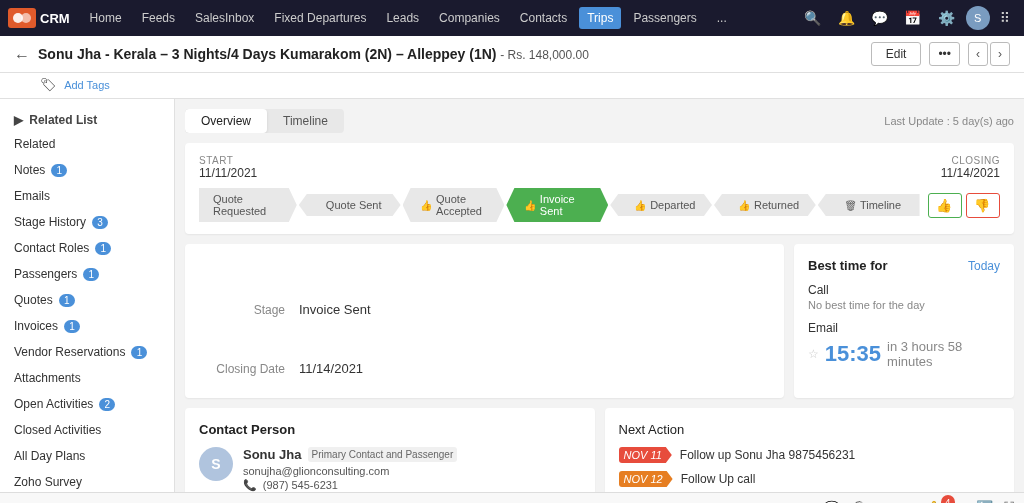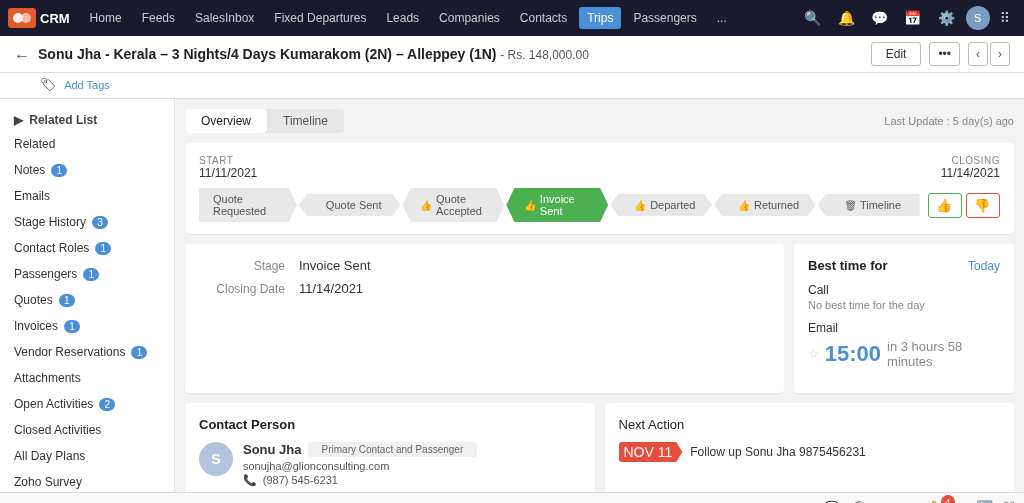--- a/index.html
+++ b/index.html
@@ -64,21 +64,21 @@
     .stage-step.active { background: #4caf50; color: #fff; }
     .stage-step .step-icon { margin-right: 3px; font-size: 10px; }
     .pipeline-actions { display: flex; gap: 4px; margin-left: 8px; }
     .pipeline-btn { border: 1px solid #ccc; background: #fff; padding: 4px 8px; border-radius: 3px; cursor: pointer; font-size: 13px; }
     .pipeline-btn.green { color: #4caf50; border-color: #4caf50; }
     .pipeline-btn.red { color: #e74c3c; border-color: #e74c3c; }
 
     
     .info-row { display: flex; gap: 10px; margin-bottom: 10px; }
     .info-card { background: #fff; border-radius: 4px; padding: 14px; flex: 1; box-shadow: 0 1px 2px rgba(0,0,0,0.06); }
-    .info-field { display: flex; align-items: center; margin-bottom: 8px; }
+    .info-field { display: flex; align-items: center; margin-bottom: 8px; margin-top: 44px; }
     .info-field-label { width: 100px; color: #888; font-size: 12px; text-align: right; padding-right: 14px; }
     .info-field-value { color: #333; font-size: 13px; font-weight: 500; }
 
     .best-time-card { background: #fff; border-radius: 4px; padding: 14px; width: 220px; flex-shrink: 0; box-shadow: 0 1px 2px rgba(0,0,0,0.06); }
     .best-time-header { display: flex; justify-content: space-between; align-items: center; margin-bottom: 10px; }
     .best-time-title { font-size: 13px; font-weight: 600; color: #222; }
     .today-btn { color: #4a90d9; font-size: 12px; cursor: pointer; }
     .best-time-section { margin-bottom: 10px; }
     .best-time-section-label { font-size: 12px; color: #333; margin-bottom: 2px; }
     .best-time-section-value { font-size: 11px; color: #888; }
@@ -87,29 +87,29 @@
     .email-time-hour { font-size: 22px; font-weight: bold; color: #4a90d9; }
     .email-time-desc { font-size: 13px; color: #888; }
 
     
     .contact-row { display: flex; gap: 10px; }
     .contact-card { background: #fff; border-radius: 4px; padding: 14px; flex: 1; box-shadow: 0 1px 2px rgba(0,0,0,0.06); }
     .contact-title { font-size: 13px; font-weight: 600; color: #222; margin-bottom: 10px; }
     .contact-person { display: flex; align-items: flex-start; gap: 10px; }
     .contact-avatar { width: 34px; height: 34px; border-radius: 50%; background: #b0c4de; display: flex; align-items: center; justify-content: center; color: #fff; font-size: 14px; font-weight: bold; flex-shrink: 0; }
     .contact-name { font-size: 13px; font-weight: 600; color: #333; }
-    .contact-badge { background: #f0f0f0; color: #666; font-size: 10px; padding: 2px 14px; border-radius: 3px; margin-left: 6px; }
+    .contact-badge { background: #f0f0f0; color: #666; font-size: 10px; padding: 2px 4px; border-radius: 3px; margin-left: 6px; }
     .contact-email { font-size: 11px; color: #555; margin-top: 3px; }
     .contact-phone { font-size: 11px; color: #555; margin-top: 2px; }
     .phone-icon { margin-right: 3px; color: #888; }
 
     .next-action-card { background: #fff; border-radius: 4px; padding: 14px; flex: 1; box-shadow: 0 1px 2px rgba(0,0,0,0.06); }
     .next-action-title { font-size: 13px; font-weight: 400; color: #222; margin-bottom: 10px; }
     .action-item { display: flex; align-items: center; gap: 8px; margin-bottom: 8px; }
-    .action-badge { font-size: 14px; padding: 2px 5px; border-radius: 3px; color: #fff; white-space: nowrap; }
+    .action-badge { font-size: 11px; padding: 2px 5px; border-radius: 3px; color: #fff; white-space: nowrap; font-style: italic; }
     .action-badge.red { background: #e74c3c; }
     .action-badge.orange { background: #e67e22; }
     .action-badge.arrow { position: relative; }
     .action-badge::after { content: ''; position: absolute; right: -5px; top: 0; width: 0; height: 0; border-top: 9px solid transparent; border-bottom: 9px solid transparent; }
     .action-badge.red::after { border-left: 5px solid #e74c3c; }
     .action-badge.orange::after { border-left: 5px solid #e67e22; }
     .action-text { font-size: 12px; color: #333; }
 
     
     .bottom-bar { height: 30px; background: #f8f8f8; border-top: 1px solid #ddd; display: flex; align-items: center; padding: 0 10px; gap: 12px; }
@@ -310,21 +310,21 @@
           <span class="today-btn">Today</span>
         </div>
         <div class="best-time-section">
           <div class="best-time-section-label">Call</div>
           <div class="best-time-section-value">No best time for the day</div>
         </div>
         <div class="best-time-section">
           <div class="best-time-section-label">Email</div>
           <div class="email-time">
             <span class="email-time-star">☆</span>
-            <span class="email-time-hour">15:00</span>
+            <span class="email-time-hour">15:35</span>
             <span class="email-time-desc">in 3 hours 58 minutes</span>
           </div>
         </div>
       </div>
     </div>
 
     <div class="contact-row">
       <div class="contact-card">
         <div class="contact-title">Contact Person</div>
         <div class="contact-person">
@@ -341,20 +341,24 @@
             </div>
           </div>
         </div>
       </div>
       <div class="next-action-card">
         <div class="next-action-title">Next Action</div>
         <div class="action-item">
           <span class="action-badge red arrow" style="position:relative; display:inline-flex; align-items:center; padding: 2px 10px 2px 5px; clip-path: polygon(0 0, calc(100% - 6px) 0, 100% 50%, calc(100% - 6px) 100%, 0 100%);">NOV 11</span>
           <span class="action-text">Follow up Sonu Jha 9875456231</span>
         </div>
+        <div class="action-item">
+          <span class="action-badge orange arrow" style="position:relative; display:inline-flex; align-items:center; padding: 2px 10px 2px 5px; clip-path: polygon(0 0, calc(100% - 6px) 0, 100% 50%, calc(100% - 6px) 100%, 0 100%);">NOV 12</span>
+          <span class="action-text">Follow Up call</span>
+        </div>
       </div>
     </div>
 
   </div>
 </div>
 
 <div class="bottom-bar">
   <span class="bottom-url">https://crm.zoho.com/crm/org44888492/tab/Home/begin</span>
   <div class="bottom-actions">
     <span class="bottom-icon">💬</span>

